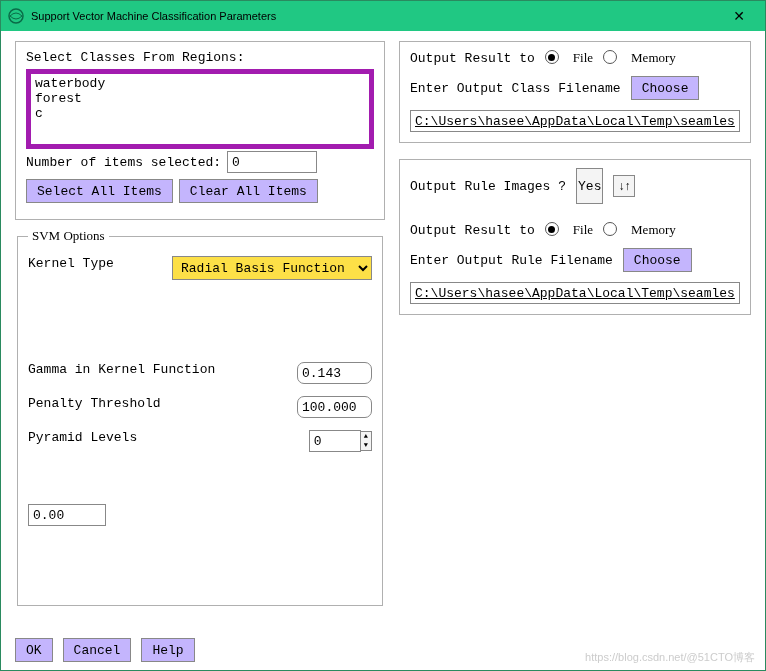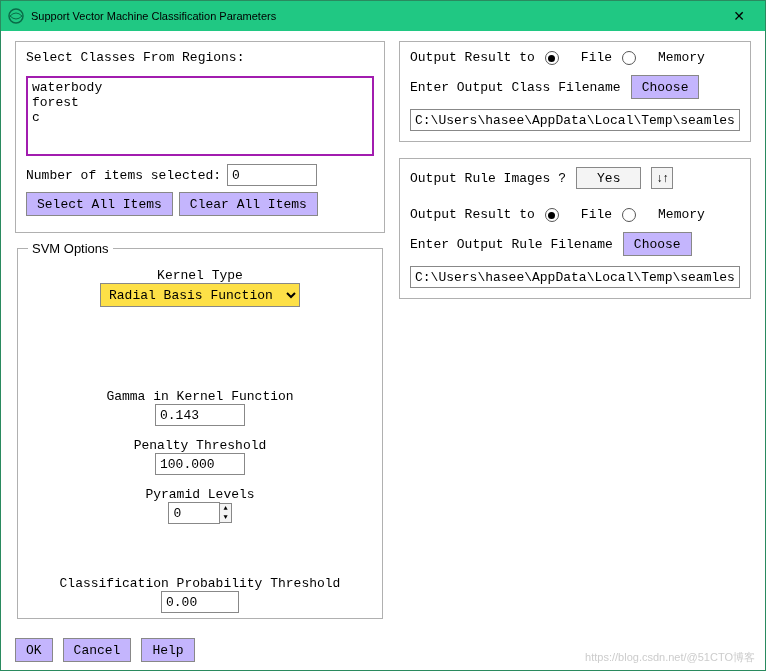--- a/index.html
+++ b/index.html
@@ -65,32 +65,32 @@
     border: 1px solid #b0b0b0;
     padding: 8px 10px 10px 10px;
     margin-bottom: 8px;
     background:#fff;
   }
   fieldset.panel {
     padding-top: 2px;
   }
   fieldset.panel legend {
     padding: 0 4px;
-    font-family: Liberation Sans, sans-serif;
-  }
-  .label { margin-bottom: 11px; display:block; }
+    font-family: Liberation Serif, serif;
+  }
+  .label { margin-bottom: 4px; display:block; }
   .listbox {
-    border: 2px solid #a21caf;
+    border: 5px solid #a21caf;
     background: #fff;
     width: 100%;
     height: 80px;
     padding: 2px 4px;
     font-family: "Courier New", monospace;
     overflow-y: auto;
-    margin-bottom: 8px;
+    margin-bottom: 2px;
     white-space: pre;
   }
   .row { display:flex; align-items:center; gap:6px; margin-bottom:6px; }
   .textinput {
     border: 1px solid #888;
     background: #fff;
     padding: 2px 4px;
     font-family: "Courier New", monospace;
     font-size: 13px;
     height: 22px;
@@ -100,53 +100,53 @@
     background: #c4b5fd;
     padding: 3px 10px;
     font-family: "Courier New", monospace;
     font-size: 13px;
     cursor: pointer;
     height: 24px;
     display:inline-flex;
     align-items:center;
   }
   .svm-options { height: 378px; }
-  .svm-row { display:flex; align-items:center; margin-bottom:12px;flex-direction:column; }
+  .svm-row { display:flex; align-items:flex-start; margin-bottom:12px; }
   .svm-row .lbl { flex: 1; }
   select.combo {
     border: 1px solid #888;
     background: #fde047;
     font-family: "Courier New", monospace;
     font-size: 13px;
     padding: 2px 4px;
     height: 24px;
     width: 200px;
   }
-  .small-input { width: 90px; }
+  .small-input { width: 75px; border-radius: 7px; }
   .spinner-wrap { position:relative; display:flex; align-items:center; }
   .spinner-wrap .spin-btns {
     display:flex; flex-direction:column;
     border:1px solid #888; border-left:none;
   }
   .spinner-wrap .spin-btns span{
     font-size:7px; line-height:9px; padding:0 3px; background:#f4f4f4; cursor:pointer; text-align:center;
   }
-  .radio-group { display:flex; align-items:flex-end; gap:20px; }
+  .radio-group { display:flex; align-items:flex-start; gap:12px;font-family:Liberation Serif, serif; }
   .radio {
     width:14px; height:14px; border:1px solid #555; border-radius:50%;
     display:inline-flex; align-items:center; justify-content:center;
     margin-right:2px; background:#fff;
   }
   .radio.checked::after{
     content:""; width:7px; height:7px; background:#000; border-radius:50%;
   }
   .out-row { display:flex; align-items:center; gap:10px; margin-bottom:10px; }
-  .full-input { width:100%; }
+  .full-input { width:100%;text-decoration:underline; }
   .toggle-box{
-    border:1px solid #888; background:#f4f4f4; padding:2px 20px; height:22px;
+    border:1px solid #888; background:#f4f4f4; padding:2px 1px; height:36px;
     display:inline-flex; align-items:center; font-family:"Courier New",monospace;
   }
   .swap-icon{
     border:1px solid #888; background:#f4f4f4; width:22px; height:22px;
     display:inline-flex; align-items:center; justify-content:center;
     font-family:Arial,sans-serif; font-size:12px;
   }
   .footer-btns { display:flex; gap:10px; padding-top:6px;}
   .divider-top { margin-top:0; }
   .gap-big { height: 70px; }
@@ -221,21 +221,20 @@
               <div class="spin-btns">
                 <span>▲</span>
                 <span>▼</span>
               </div>
             </div>
           </div>
 
           <div class="gap-med"></div>
 
           <div class="svm-row" style="margin-bottom:0">
-            <span class="lbl" style="flex:0 0 auto">Classification Probability Threshold</span>
             <input class="textinput" style="width: 78px;" value="0.00">
           </div>
         </fieldset>
       </div>
 
       <div class="right-col">
         <div class="panel">
           <div class="out-row">
             <span>Output Result to</span>
             <span class="radio-group">

